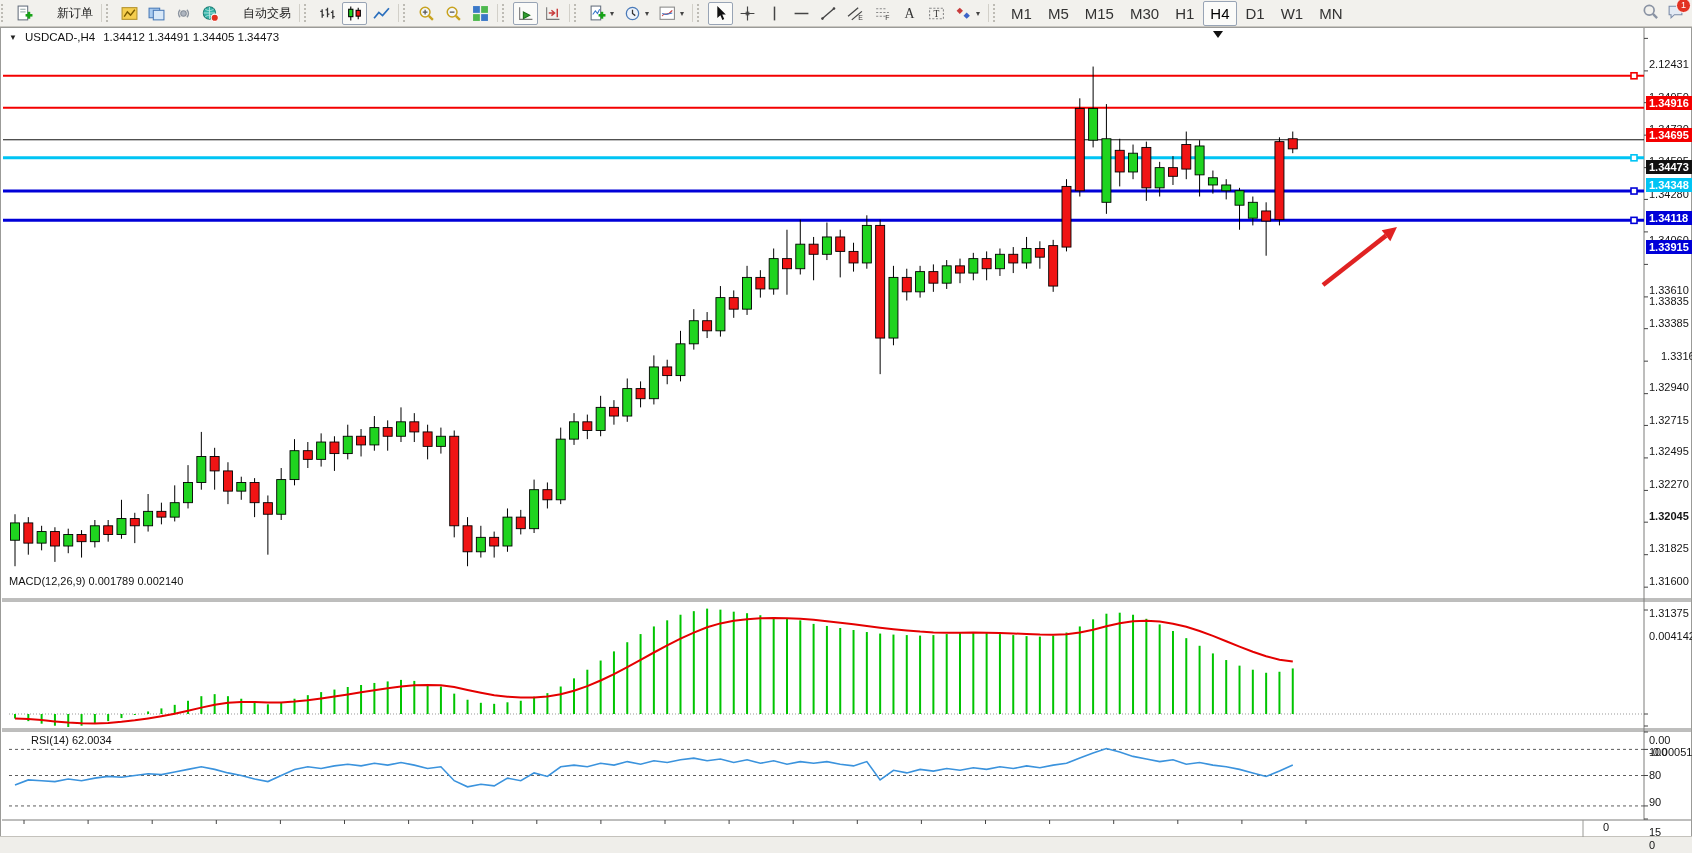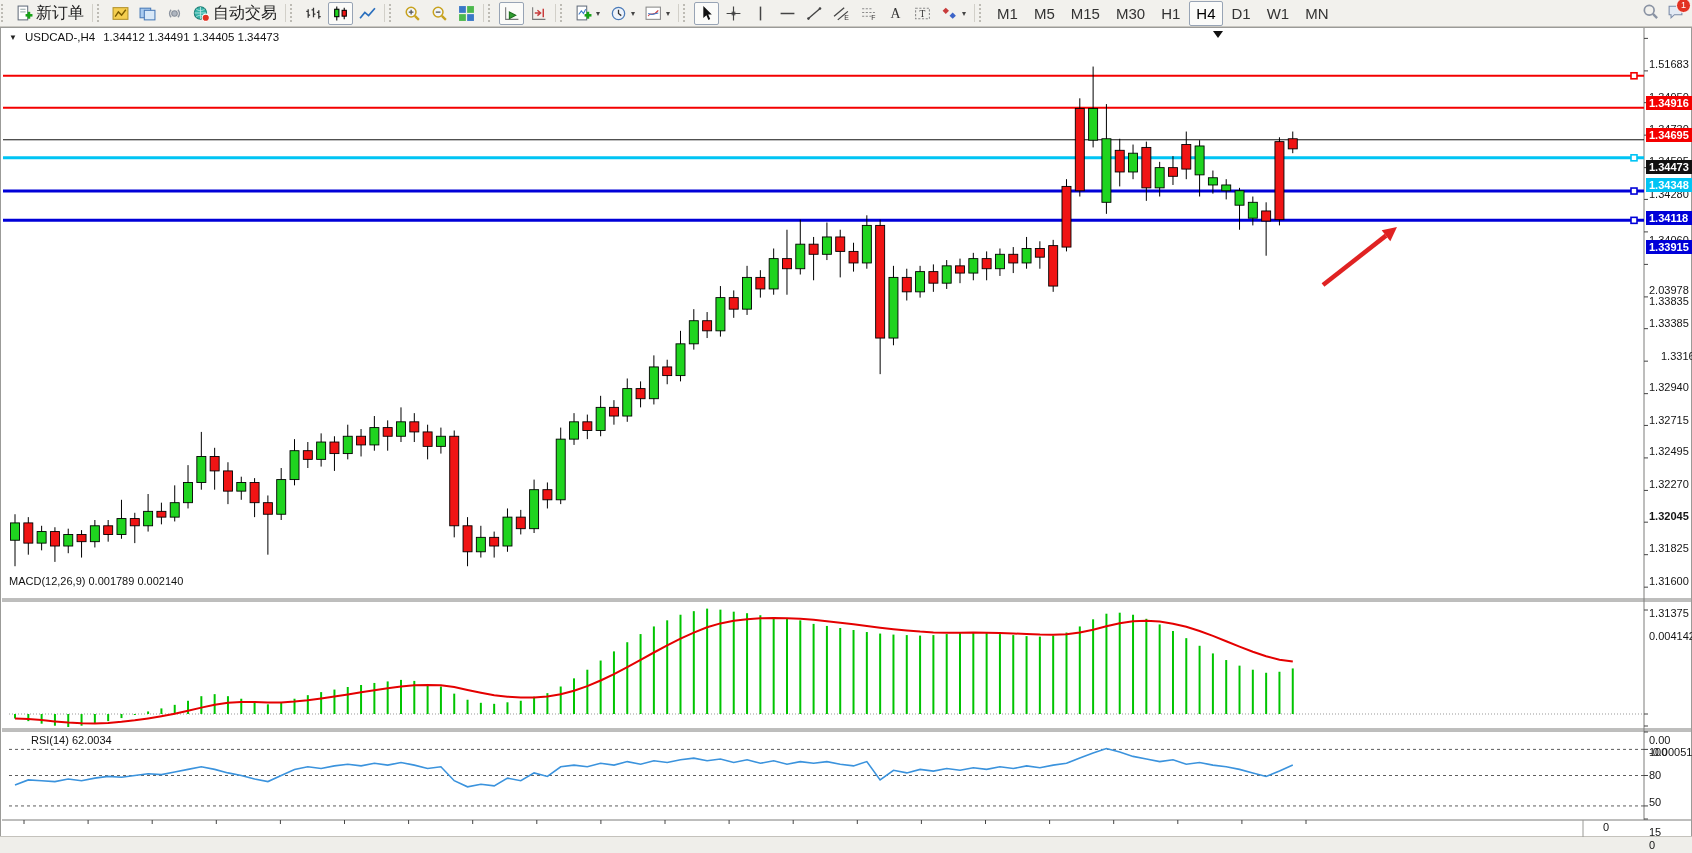--- a/index.html
+++ b/index.html
@@ -3,21 +3,21 @@
 <meta charset="utf-8">
 <style>
   html,body{margin:0;padding:0;background:#fff;}
   body{width:1692px;height:853px;overflow:hidden;font-family:"Liberation Sans",sans-serif;-webkit-font-smoothing:none;}
   
   .toolbar{position:absolute;left:0;top:0;width:1692px;height:27px;background:#f2f1ed;border-bottom:1px solid #c9c7c1;display:flex;align-items:center;box-sizing:border-box;}
   .tb-grip{width:5px;height:18px;border-left:2px dotted #bdbbb4;margin:0 3px 0 1px;}
   .tb-sep{width:1px;height:18px;background:#d2d0c9;margin:0 3px;}
   .tb-btn{display:flex;align-items:center;gap:3px;padding:2px 3px;margin:0 1px;border:1px solid transparent;border-radius:2px;cursor:default;white-space:nowrap;}
   .tb-btn.active{background:#fbfbf9;border:1px solid #98a4b5;}
-  .tb-btn .lbl{font-size:16px;color:#1c1c1c;}
+  .tb-btn .lbl{font-size:12px;color:#1c1c1c;margin-left:21px;}
   .tb-btn .caret{font-size:8px;color:#444;margin-left:1px;}
   .tb-btn svg{display:block;}
   .tb-tf{font-size:15px;color:#333;padding:3px 6px;margin:0 1px;border:1px solid transparent;border-radius:2px;}
   .tb-tf.active{background:#fbfbf9;border:1px solid #98a4b5;color:#000;}
   .tb-right{margin-left:auto;display:flex;align-items:center;padding-right:8px;gap:8px;}
   .badge{position:absolute;top:-5px;right:-7px;background:#e23222;color:#fff;border-radius:50%;width:13px;height:13px;font-size:9px;line-height:13px;text-align:center;border:1px solid #fff;}
   .chat-wrap{position:relative;}
   
   .chart-window{position:absolute;left:0;top:27px;width:1692px;height:826px;background:#fff;border:1px solid #9b9b98;box-sizing:border-box;}
   .title-row{position:absolute;left:8px;top:3px;font-size:11.5px;color:#111;display:flex;gap:8px;align-items:center;z-index:30;}
@@ -635,28 +635,28 @@
       <g>
         <line x1="1322" y1="257" x2="1384.9812171878816" y2="207.6363432851738" stroke="#e02222" stroke-width="4.5"></line>
         <path d="M1396 199 L1389.2993888304686 213.14573469123295 L1380.6630455452946 202.12695187911467 Z" fill="#e02222"></path>
       </g>
     </svg>
 
   <div class="pane-label" style="left:8px;top:547px;">MACD(12,26,9) 0.001789 0.002140</div>
   <div class="pane-label" style="left:8px;top:706px;padding-left:22px;">RSI(14) 62.0034</div>
 
   <div id="labels-layer">
-      <div class="axis-label" style="left: 1648px; top: 30.3871px;">1.51683</div>
+      <div class="axis-label" style="left: 1648px; top: 30.3871px;">2.12431</div>
       <div class="axis-label" style="left: 1648px; top: 62.8807px;">1.34950</div>
       <div class="axis-label" style="left: 1648px; top: 94.6523px;">1.34730</div>
       <div class="axis-label" style="left: 1648px; top: 127.146px;">1.34505</div>
       <div class="axis-label" style="left: 1648px; top: 159.64px;">1.34280</div>
       <div class="axis-label" style="left: 1648px; top: 206px;">1.34060</div>
       <div class="axis-label" style="left: 1648px; top: 223.905px; margin-top: 43px;">1.33835</div>
-      <div class="axis-label" style="left: 1648px; top: 256.398px;">2.03978</div>
+      <div class="axis-label" style="left: 1648px; top: 256.398px;">1.33610</div>
       <div class="axis-label" style="left: 1648px; top: 288.892px;">1.33385</div>
       <div class="axis-label" style="left: 1648px; top: 322px; margin-left: 12px;">1.33165</div>
       <div class="axis-label" style="left: 1648px; top: 353.157px;">1.32940</div>
       <div class="axis-label" style="left: 1648px; top: 385.651px;">1.32715</div>
       <div class="axis-label" style="left: 1648px; top: 417.423px;">1.32495</div>
       <div class="axis-label" style="left: 1648px; top: 449.916px;">1.32270</div>
       <div class="axis-label" style="left: 1648px; top: 482.41px; font-weight: bold;">1.32045</div>
       <div class="axis-label" style="left: 1648px; top: 514.181px;">1.31825</div>
       <div class="axis-label" style="left: 1648px; top: 546.675px;">1.31600</div>
       <div class="axis-label" style="left: 1648px; top: 579.169px;">1.31375</div>
@@ -664,21 +664,21 @@
       <div class="line-label" style="background: rgb(244, 0, 0); left: 1645px; top: 99.7069px; width: 42px;">1.34695</div>
       <div class="line-label" style="background: rgb(17, 17, 17); left: 1645px; top: 131.767px; width: 42px;">1.34473</div>
       <div class="line-label" style="background: rgb(0, 196, 244); left: 1645px; top: 149.819px; width: 42px;">1.34348</div>
       <div class="line-label" style="background: rgb(0, 0, 216); left: 1645px; top: 183.035px; width: 42px;">1.34118</div>
       <div class="line-label" style="background: rgb(0, 0, 216); left: 1645px; top: 212.352px; width: 42px;">1.33915</div>
       <div class="axis-label" style="left: 1648px; top: 602px;">0.004142</div>
       <div class="axis-label" style="left: 1648px; top: 706px;">0.00</div>
       <div class="axis-label" style="left: 1648px; top: 718px;">-0.000511</div>
       <div class="axis-label" style="left: 1648px; top: 718px; text-align: center;">100</div>
       <div class="axis-label" style="left: 1648px; top: 741.4px;">80</div>
-      <div class="axis-label" style="left: 1648px; top: 767.5px;">50</div>
+      <div class="axis-label" style="left: 1648px; top: 767.5px;">90</div>
       <div class="axis-label" style="left: 1648px; top: 797.95px;">15</div>
       <div class="axis-label" style="left: 1648px; top: 811px;">0</div>
       <div class="time-label" style="left: 23px; top: 823px;">24 Jul 2023</div>
       <div class="time-label" style="left: 87.1px; top: 823px;">25 Jul 04:00</div>
       <div class="time-label" style="left: 151.2px; top: 823px;">25 Jul 20:00</div>
       <div class="time-label" style="left: 215.3px; top: 823px;">26 Jul 12:00</div>
       <div class="time-label" style="left: 279.4px; top: 823px;">27 Jul 04:00</div>
       <div class="time-label" style="left: 343.5px; top: 823px;">27 Jul 20:00</div>
       <div class="time-label" style="left: 407.6px; top: 823px;">28 Jul 12:00</div>
       <div class="time-label" style="left: 471.7px; top: 823px;">31 Jul 04:00</div>

